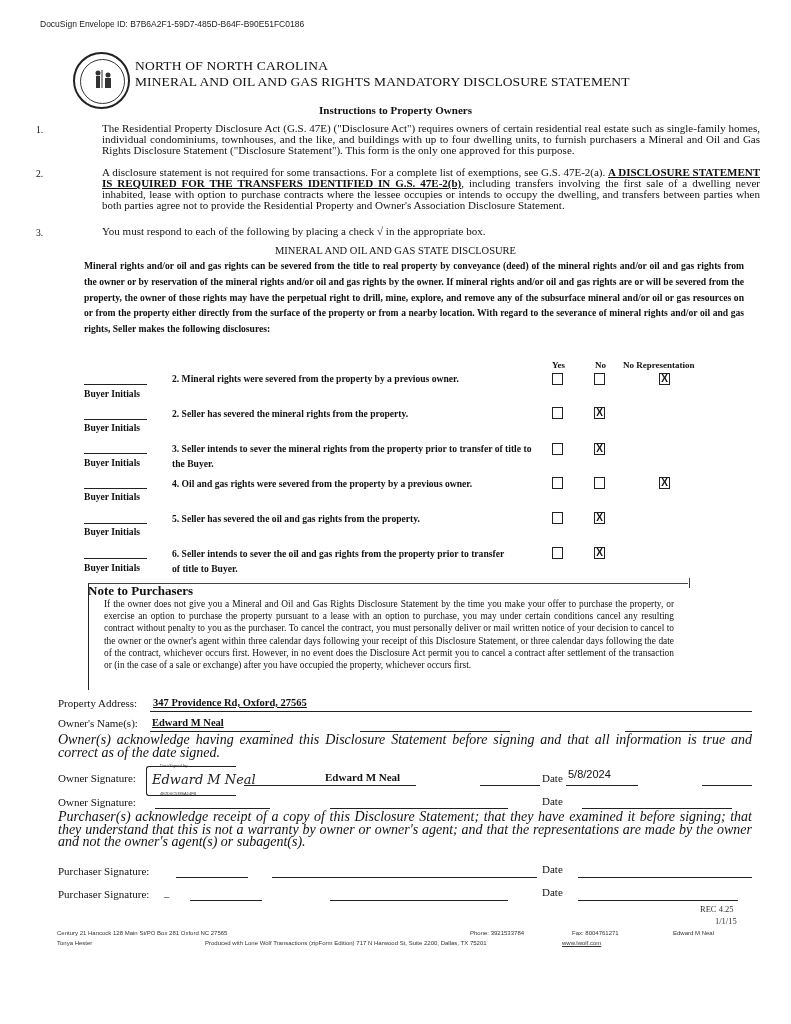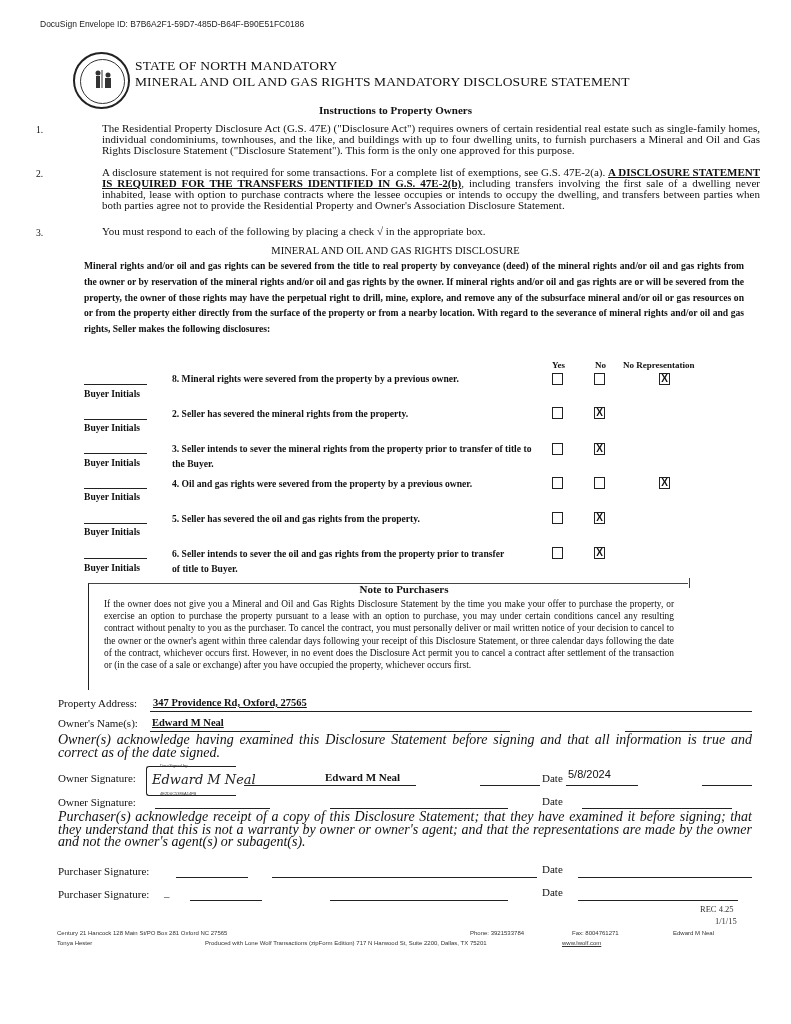--- a/index.html
+++ b/index.html
@@ -16,21 +16,21 @@
   .para { font-size: 11px; line-height: 11px; text-align: justify; margin-left: 16px; }
   .num { font-size: 9.6px; }
   .section-head { left: 0; width: 791px; top: 245px; text-align: center; font-size: 10.5px; }
   .bold-para { font-size: 9.6px; line-height: 15.8px; font-weight: bold; text-align: justify; }
   .colhead { font-size: 9px; font-weight: bold; }
   .q { font-size: 9.6px; font-weight: bold; line-height: 15px; }
   .init-line { width: 63px; border-top: 1px solid #222; }
   .init-label { font-size: 9.6px; font-weight: bold; }
   .cb { width: 11px; height: 12px; border: 1px solid #222; font-family: "Liberation Sans", sans-serif; font-size: 10px; line-height: 10px; text-align: center; font-weight: bold; }
   .note-box { left: 88px; top: 583px; width: 600px; height: 107px; border-left: 1px solid #222; border-top: 1px solid #444; }
-  .note-title { left: 104px; width: 600px; top: 583px; text-align: center; font-size: 11px; font-weight: bold; }
+  .note-title { left: 88px; width: 600px; top: 583px; text-align: left; font-size: 13px; font-weight: bold; }
   .note-text { left: 104px; top: 598px; width: 570px; font-size: 9.4px; line-height: 12.2px; text-align: justify; }
   .field-label { font-size: 11px; font-family: Liberation Serif, serif; }
   .field-val { font-size: 11px; font-weight: bold; text-decoration: underline; }
   .uline { border-top: 1px solid #222; }
   .ital { font-size: 14px; font-style: italic; line-height: 12.5px; text-align: justify; }
   .sig-box { left: 146px; top: 766px; width: 90px; height: 30px; border-left: 1px solid #222; border-top: 1px solid #222; border-bottom: 1px solid #222; border-radius: 3px 0 0 3px; }
   .sig-tiny { font-family: "Liberation Sans", sans-serif; font-size: 4px; color: #333; }
   .sig-script { font-family: "DejaVu Serif", serif; font-style: italic; font-size: 13px; color: #222; }
   .footer { font-family: "Liberation Sans", sans-serif; font-size: 6px; color: #333; }
   .rec { font-family: "Liberation Serif", serif; font-size: 8.5px; color: #333; }
@@ -44,46 +44,46 @@
 <div class="abs seal">
   <svg class="seal-fig" viewBox="0 0 22 24">
     <circle cx="6" cy="5" r="2.5" fill="#333"></circle>
     <rect x="4" y="8" width="4" height="12" fill="#333"></rect>
     <circle cx="16" cy="7" r="2.5" fill="#333"></circle>
     <rect x="13" y="10" width="6" height="10" fill="#333"></rect>
     <line x1="10" y1="2" x2="10" y2="20" stroke="#333" stroke-width="1"></line>
   </svg>
 </div>
 
-<div class="abs title1">STATE OF NORTH MANDATORY</div>
+<div class="abs title1">NORTH OF NORTH CAROLINA</div>
 <div class="abs title2">MINERAL AND OIL AND GAS RIGHTS MANDATORY DISCLOSURE STATEMENT</div>
 
 <div class="abs instr-head">Instructions to Property Owners</div>
 
 <div class="abs num" style="left:36px; top:124px;">1.</div>
 <div class="abs para" style="left:86px; top:123px; width:658px;">The Residential Property Disclosure Act (G.S. 47E) ("Disclosure Act") requires owners of certain residential real estate such as single-family homes, individual condominiums, townhouses, and the like, and buildings with up to four dwelling units, to furnish purchasers a Mineral and Oil and Gas Rights Disclosure Statement ("Disclosure Statement"). This form is the only one approved for this purpose.</div>
 
 <div class="abs num" style="left:36px; top:168px;">2.</div>
 <div class="abs para" style="left:86px; top:167px; width:658px;">
   <span>A disclosure statement is not required for some transactions. For a complete list of exemptions, see G.S. 47E-2(a). </span><span style="font-weight:bold; text-decoration:underline;">A DISCLOSURE STATEMENT IS REQUIRED FOR THE TRANSFERS IDENTIFIED IN G.S. 47E-2(b)</span><span>, including transfers involving the first sale of a dwelling never inhabited, lease with option to purchase contracts where the lessee occupies or intends to occupy the dwelling, and transfers between parties when both parties agree not to provide the Residential Property and Owner's Association Disclosure Statement.</span>
 </div>
 
 <div class="abs num" style="left:36px; top:227px;">3.</div>
 <div class="abs para" style="left:86px; top:226px; width:658px;">You must respond to each of the following by placing a check √ in the appropriate box.</div>
 
-<div class="abs section-head">MINERAL AND OIL AND GAS RIGHTS DISCLOSURE</div>
+<div class="abs section-head">MINERAL AND OIL AND GAS STATE DISCLOSURE</div>
 <div class="abs bold-para" style="left:84px; top:258px; width:660px;">Mineral rights and/or oil and gas rights can be severed from the title to real property by conveyance (deed) of the mineral rights and/or oil and gas rights from the owner or by reservation of the mineral rights and/or oil and gas rights by the owner. If mineral rights and/or oil and gas rights are or will be severed from the property, the owner of those rights may have the perpetual right to drill, mine, explore, and remove any of the subsurface mineral and/or oil or gas resources on or from the property either directly from the surface of the property or from a nearby location. With regard to the severance of mineral rights and/or oil and gas rights, Seller makes the following disclosures:</div>
 
 <div class="abs colhead" style="left:552px; top:360px;">Yes</div>
 <div class="abs colhead" style="left:595px; top:360px;">No</div>
 <div class="abs colhead" style="left:623px; top:360px;">No Representation</div>
 
 <div class="abs init-line" style="left:84px; top:384px;"></div>
 <div class="abs init-label" style="left:84px; top:388px;">Buyer Initials</div>
-<div class="abs q" style="left:172px; top:371px; width:360px;">8. Mineral rights were severed from the property by a previous owner.</div>
+<div class="abs q" style="left:172px; top:371px; width:360px;">2. Mineral rights were severed from the property by a previous owner.</div>
 <div class="abs cb" style="left:552px; top:373px;"></div>
 <div class="abs cb" style="left:594px; top:373px;"></div>
 <div class="abs cb" style="left:659px; top:373px;">X</div>
 
 <div class="abs init-line" style="left:84px; top:419px;"></div>
 <div class="abs init-label" style="left:84px; top:422px;">Buyer Initials</div>
 <div class="abs q" style="left:172px; top:406px; width:360px;">2. Seller has severed the mineral rights from the property.</div>
 <div class="abs cb" style="left:552px; top:407px;"></div>
 <div class="abs cb" style="left:594px; top:407px;">X</div>
 

